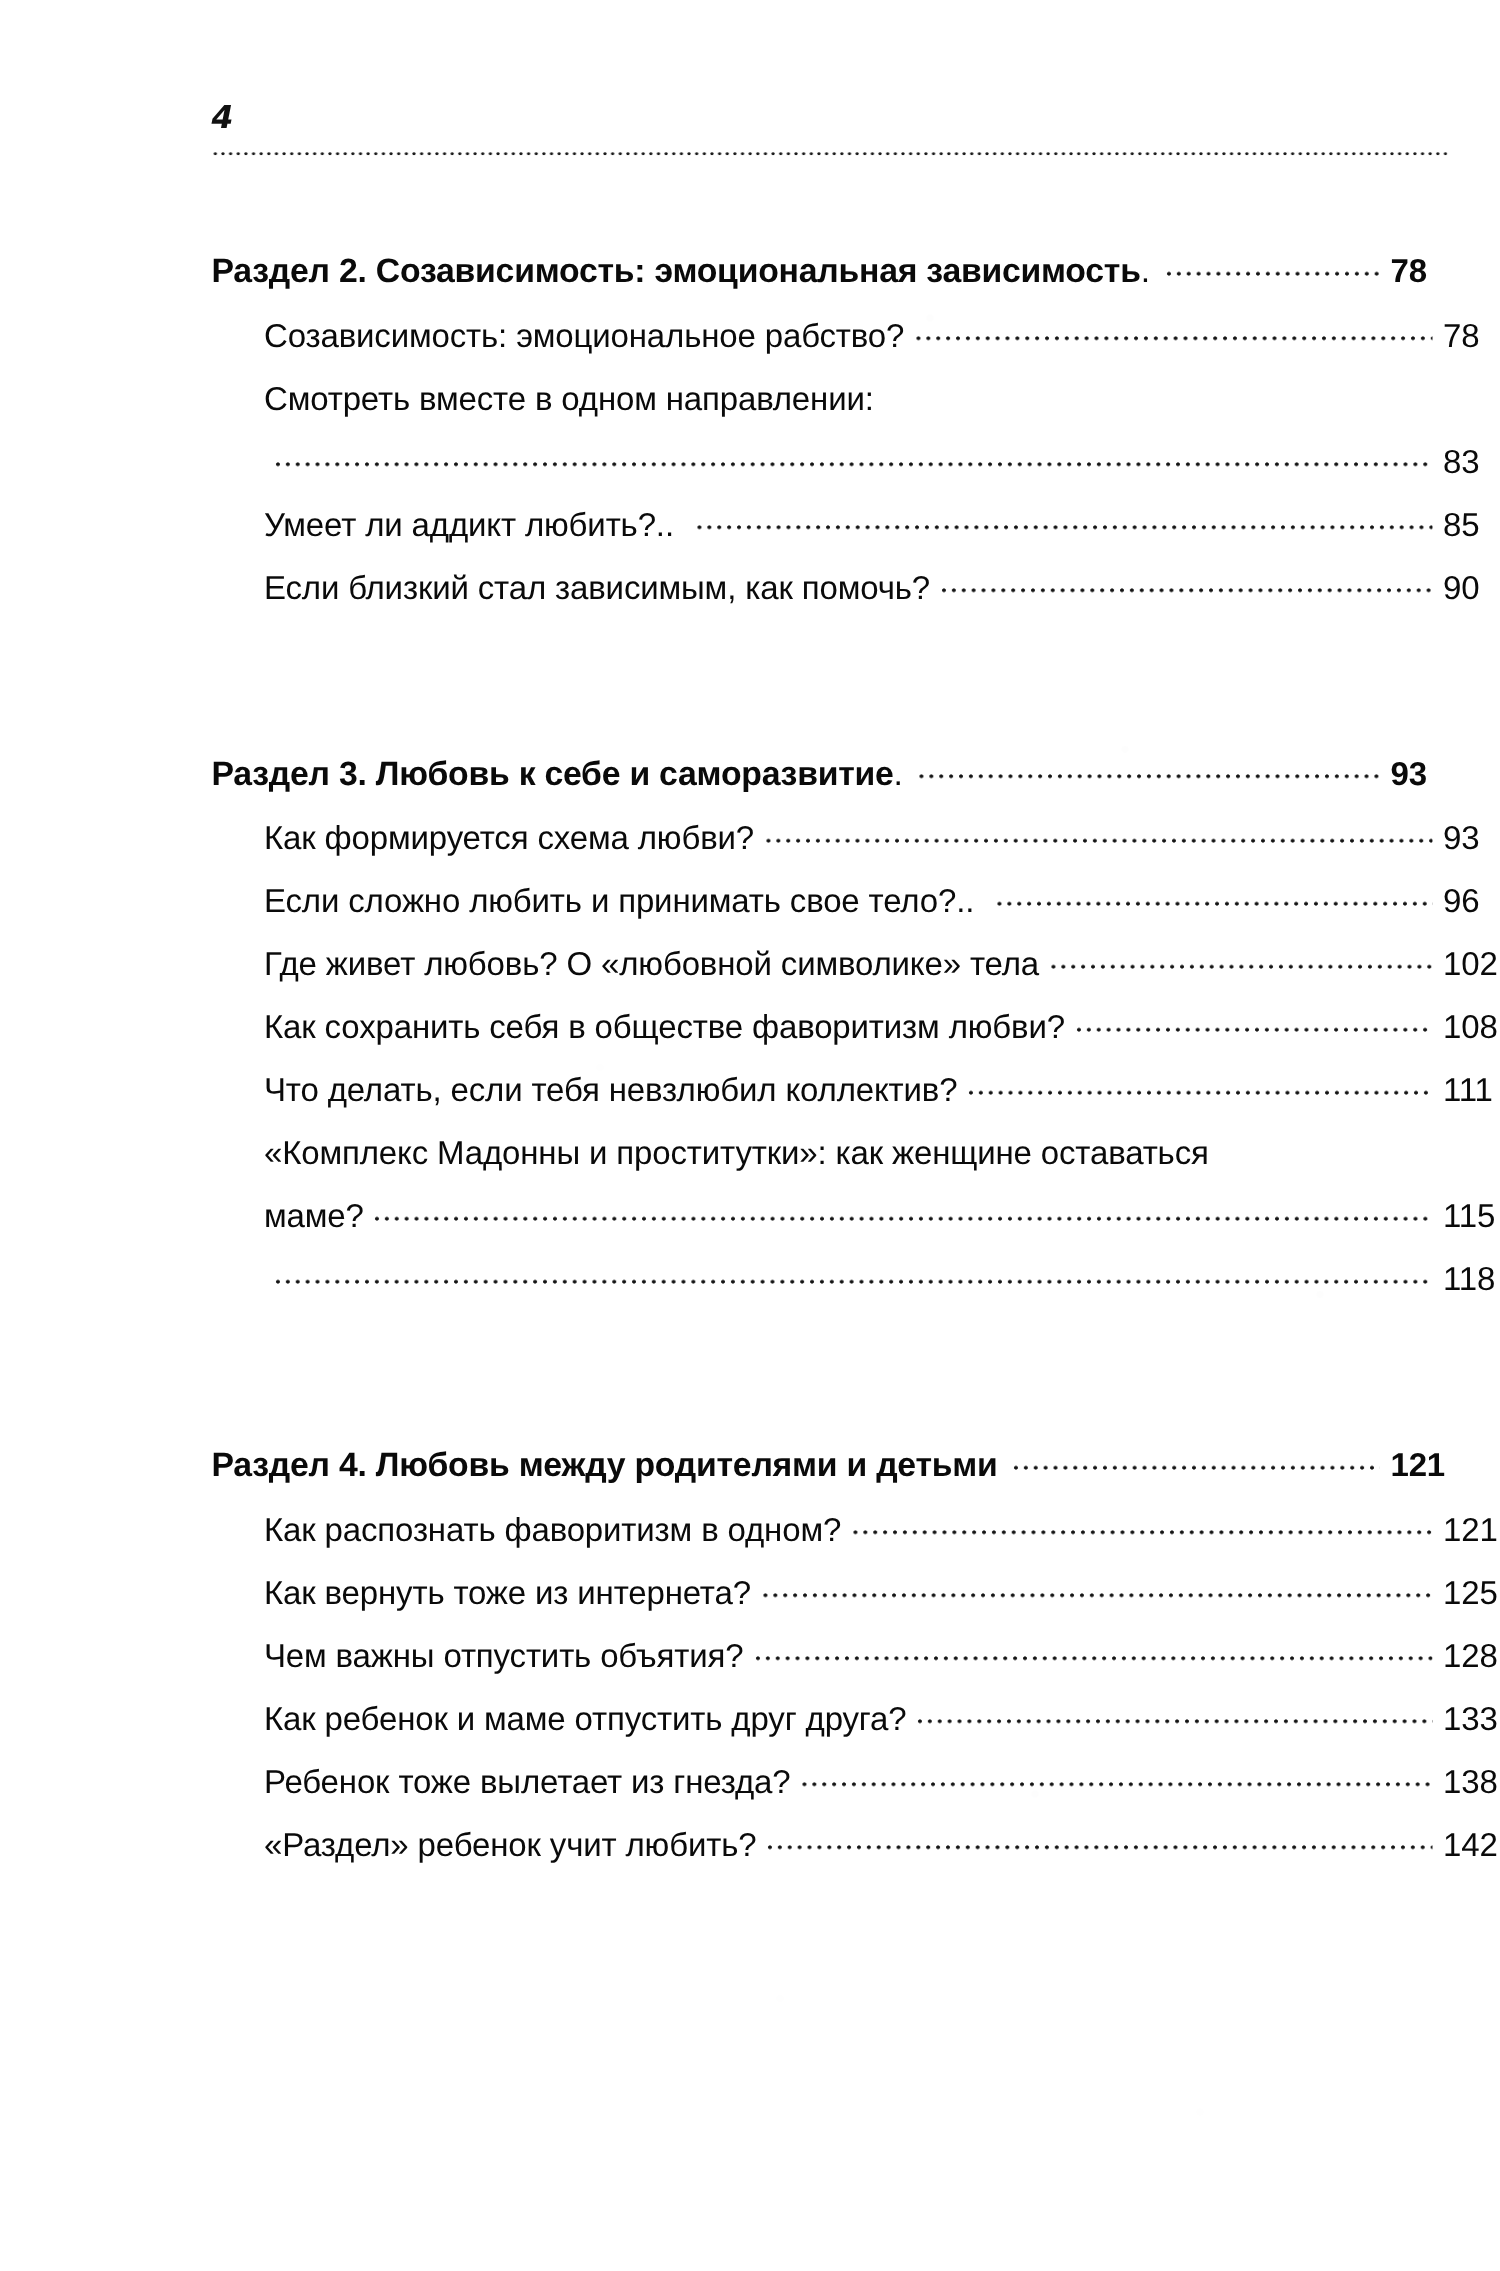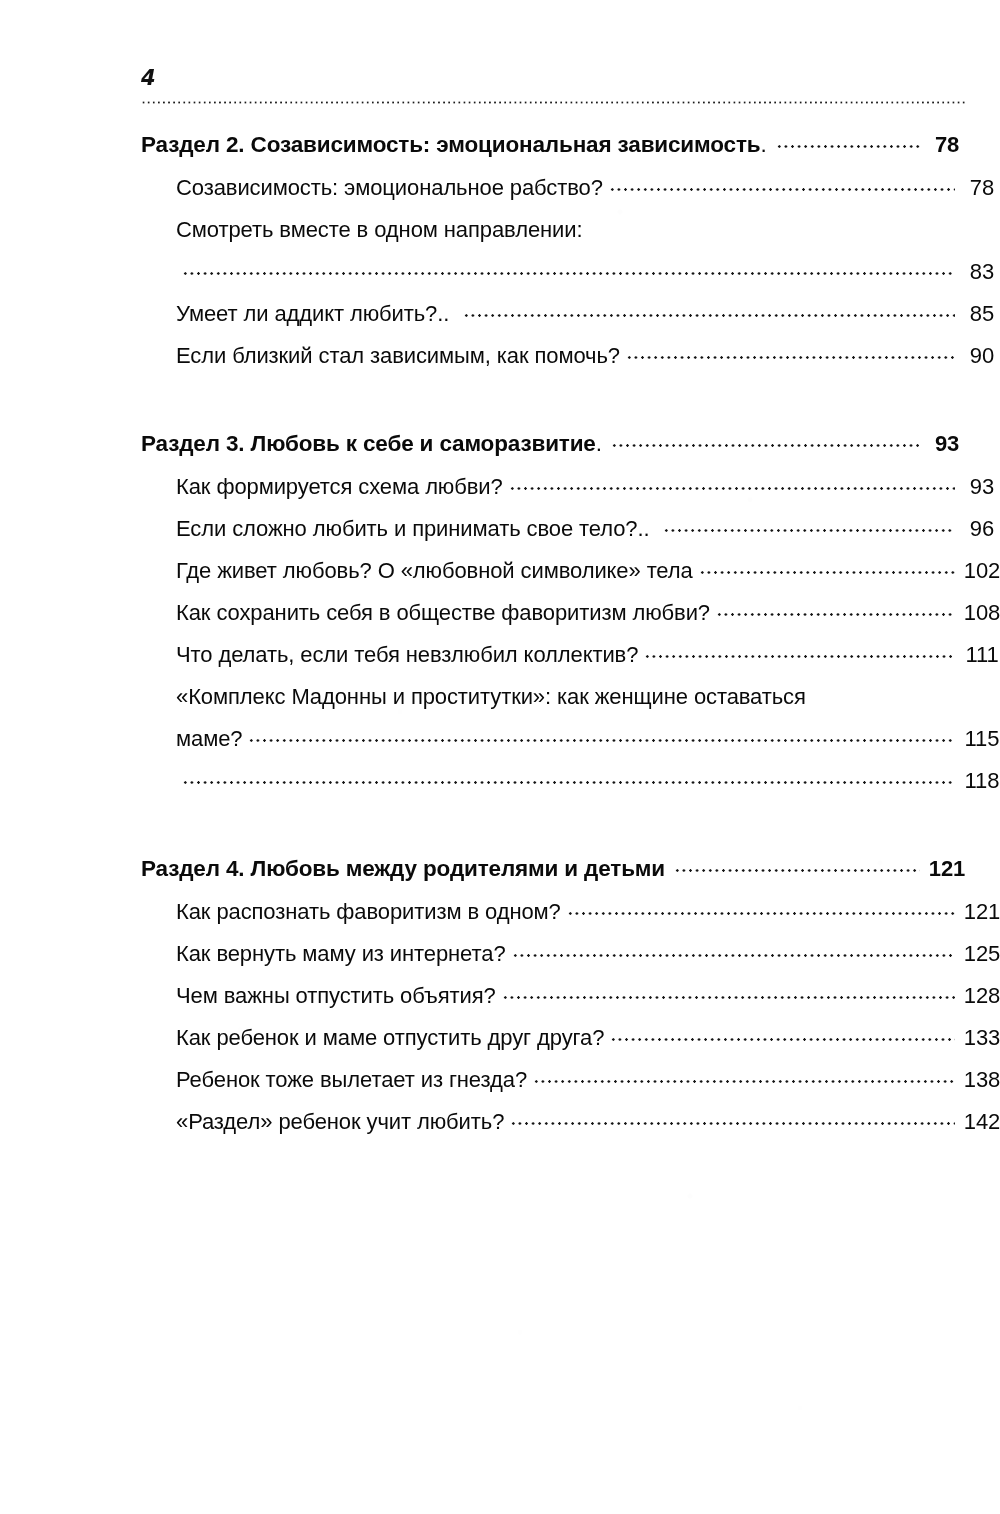--- a/index.html
+++ b/index.html
@@ -103,34 +103,34 @@
     right: 0;
     bottom: 0.16em;
     height: 3px;
     background-image: radial-gradient(circle, #141414 0 1.05px, rgba(0,0,0,0) 1.45px);
     background-size: 6.6px 3px;
     background-repeat: repeat-x;
   }
 
   .row .pg {
     flex: 0 0 auto;
-    text-align: center;
+    text-align: left;
     white-space: pre;
   }
 
   
   .sec-head {
     font-family: "Liberation Sans", sans-serif;
     font-size: 22.5px;
     font-weight: 700;
     line-height: 34px;
     letter-spacing: -0.15px;
     margin-bottom: 5px;
   }
-  .sec-head .label { font-weight: 700; }
+  .sec-head .label { font-weight: 700; margin-top: 36px; }
   .sec-head .label .tail { font-weight: 400; }
   .sec-head .pg { font-weight: 700; font-size: 22px; min-width: 40px; }
   .sec-head .leader { margin-left: 9px; }
   .sec-head .leader::after { bottom: 0.2em; }
 
   
   .entry {
     font-family: "Liberation Sans", sans-serif;
     font-size: 22px;
     font-weight: 400;
@@ -233,21 +233,21 @@
           <span class="label">Раздел 4. Любовь между родителями и детьми</span>
           <span class="leader"></span>
           <span class="pg">121</span>
         </div>
         <div class="row entry">
           <span class="label">Как распознать фаворитизм в одном?</span>
           <span class="leader"></span>
           <span class="pg">121</span>
         </div>
         <div class="row entry">
-          <span class="label">Как вернуть маму из интернета?</span>
+          <span class="label">Как вернуть тоже из интернета?</span>
           <span class="leader"></span>
           <span class="pg">125</span>
         </div>
         <div class="row entry">
           <span class="label">Чем важны отпустить объятия?</span>
           <span class="leader"></span>
           <span class="pg">128</span>
         </div>
         <div class="row entry">
           <span class="label">Как ребенок и маме отпустить друг друга?</span>

